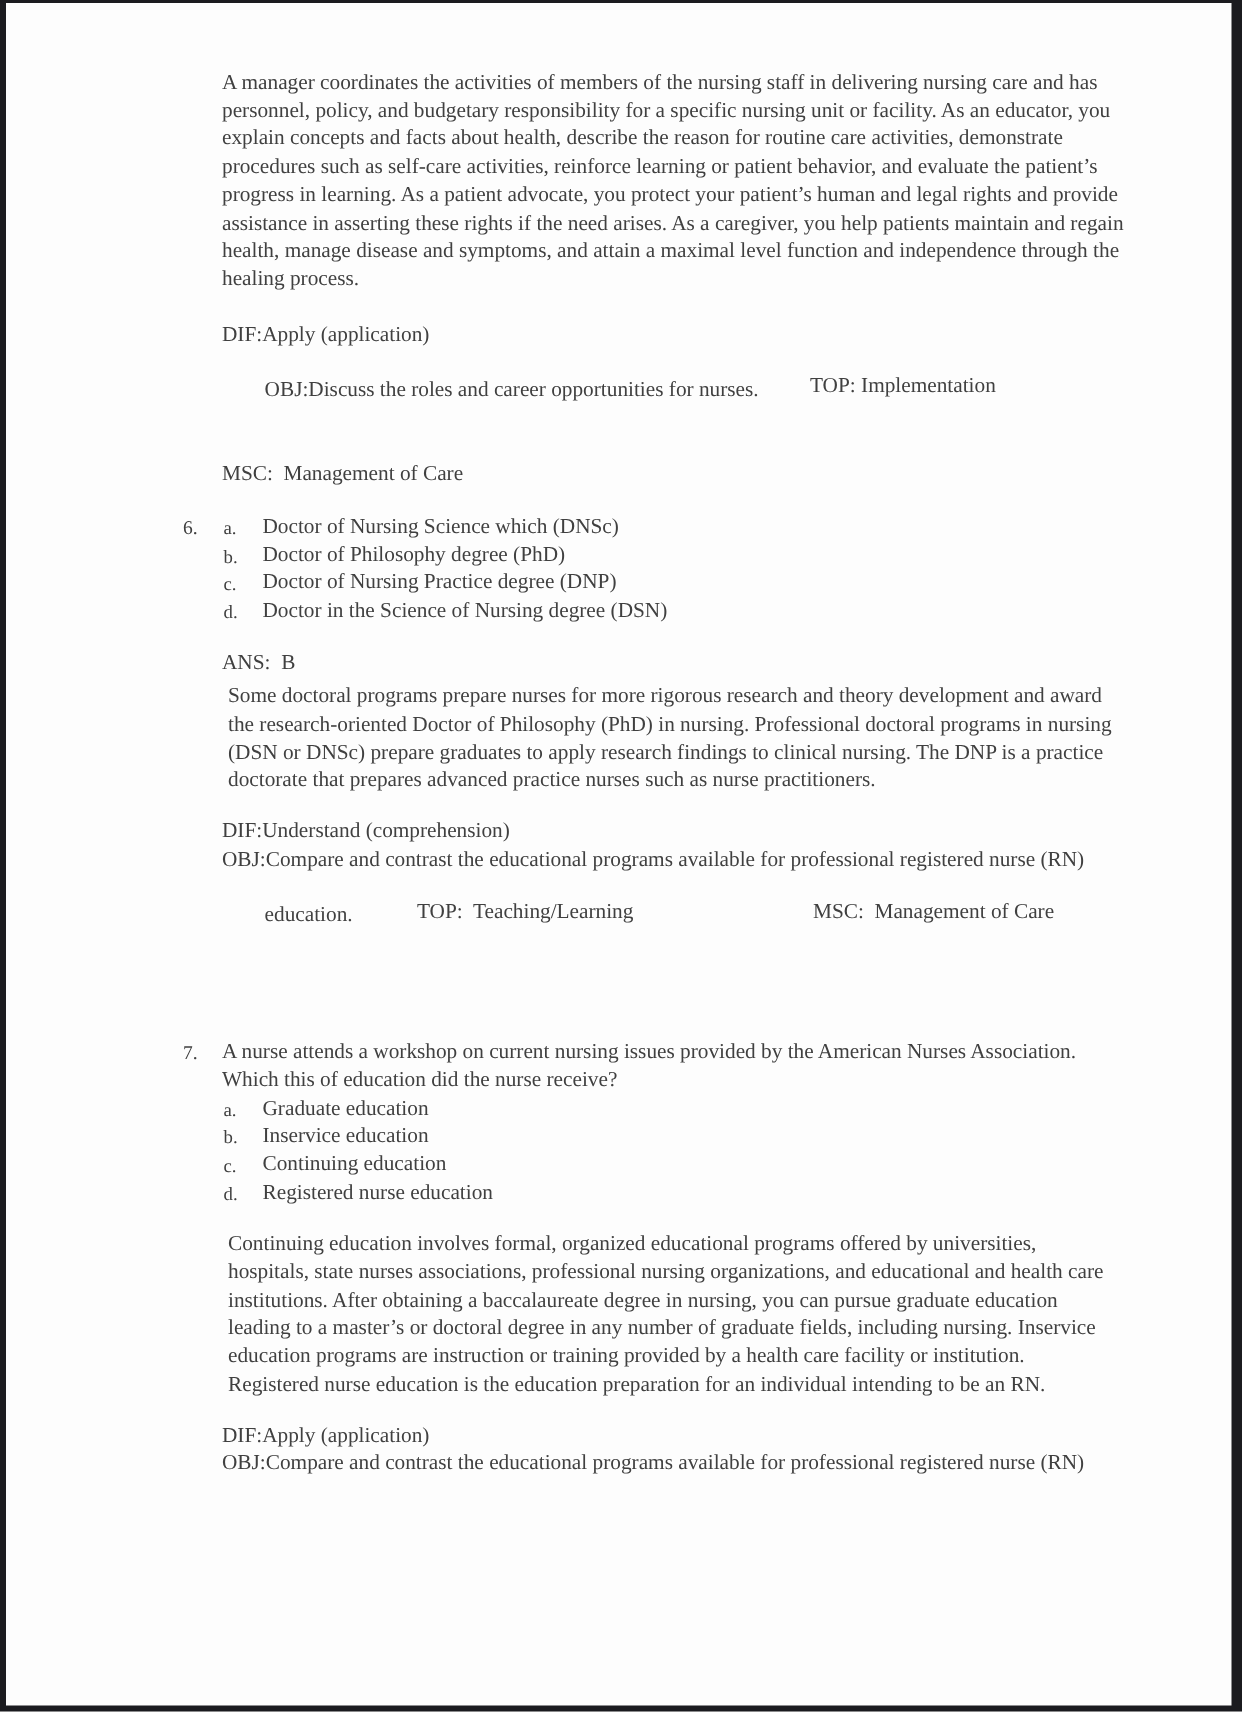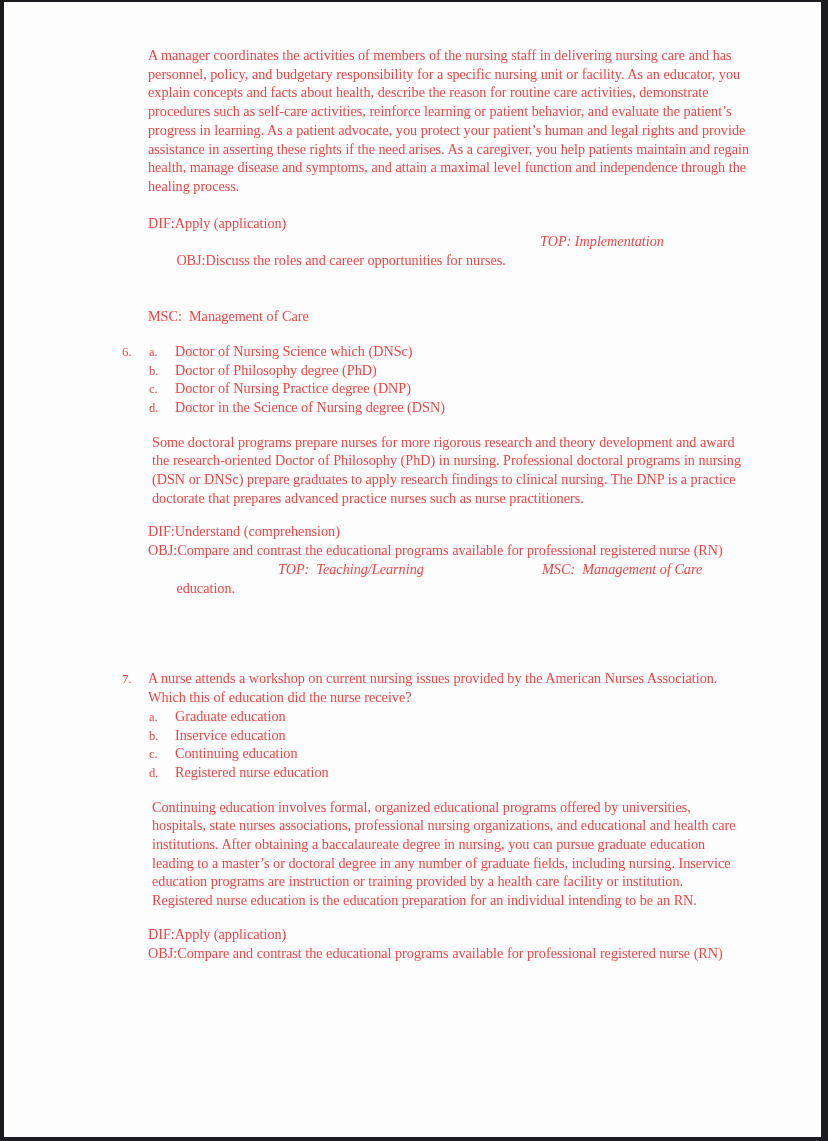--- a/index.html
+++ b/index.html
@@ -5,32 +5,32 @@
   html, body { margin: 0; padding: 0; }
   body {
     width: 828px; height: 1141px;
     background: #1b1b1f;
     position: relative;
     font-family: "Liberation Serif", serif;
   }
   .page {
     position: absolute; left: 4px; top: 2px;
     width: 817px; height: 1135px;
-    background: #fdfdfd; color: #ef4444;
+    background: #fdfdfd; color: #404040;
     overflow: hidden;
   }
   .content {
     position: absolute; left: 144px; top: 44px;
     width: 602px;
     font-size: 14.2px; line-height: 18.7px;
   }
   .para { margin: 0 0 18px 0; }
   .meta-block { margin: 0 0 16px 0; }
   .meta-line { position: relative; white-space: pre-wrap; }
-  .pos { position: absolute; white-space: pre; top: 0; font-style: italic; }
+  .pos { position: absolute; white-space: pre; top: 16px; }
   .pos-top1 { left: 392px; }
   .pos-top2 { left: 130px; }
   .pos-msc2 { left: 394px; }
   .question { position: relative; margin: 0 0 16px 0; }
   .qnum { position: absolute; left: -26px; top: 1px; font-size: 13px; }
   .option { position: relative; padding-left: 27px; }
   .opt-letter { position: absolute; left: 1px; top: 1px; font-size: 12.5px; }
   .answer-block { margin: 0 0 15px 0; }
   .ans-line { white-space: pre-wrap; }
   .rationale { margin: 4px; }
@@ -68,20 +68,21 @@
           <span>Doctor of Nursing Practice degree (DNP)</span>
         </div>
         <div class="option">
           <span class="opt-letter">d.</span>
           <span>Doctor in the Science of Nursing degree (DSN)</span>
         </div>
       </div>
     </div>
 
     <div class="answer-block">
+      <div class="ans-line">ANS:  B</div>
       <p class="rationale">Some doctoral programs prepare nurses for more rigorous research and theory development and award the research-oriented Doctor of Philosophy (PhD) in nursing. Professional doctoral programs in nursing (DSN or DNSc) prepare graduates to apply research findings to clinical nursing. The DNP is a practice doctorate that prepares advanced practice nurses such as nurse practitioners.</p>
     </div>
 
     <div class="meta-block">
       <div class="meta-line">DIF:Understand (comprehension)</div>
       <div class="meta-line">OBJ:Compare and contrast the educational programs available for professional registered nurse (RN)</div>
       <div class="meta-line">
         <span>education.</span>
         <span class="pos pos-top2">TOP:  Teaching/Learning</span>
         <span class="pos pos-msc2">MSC:  Management of Care</span>

